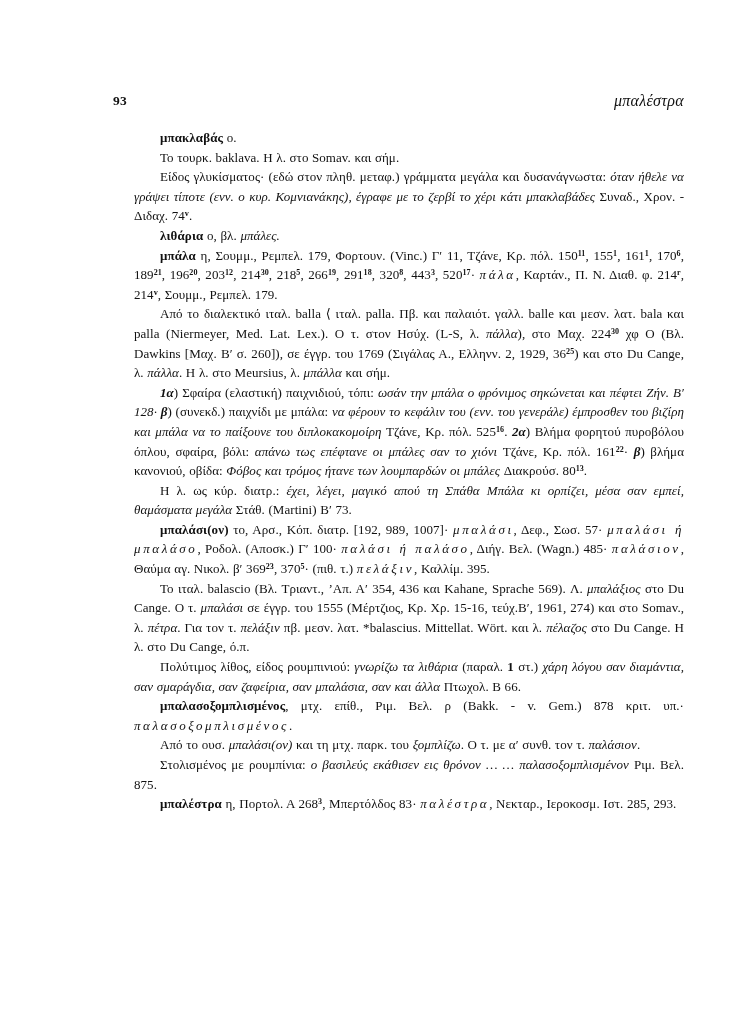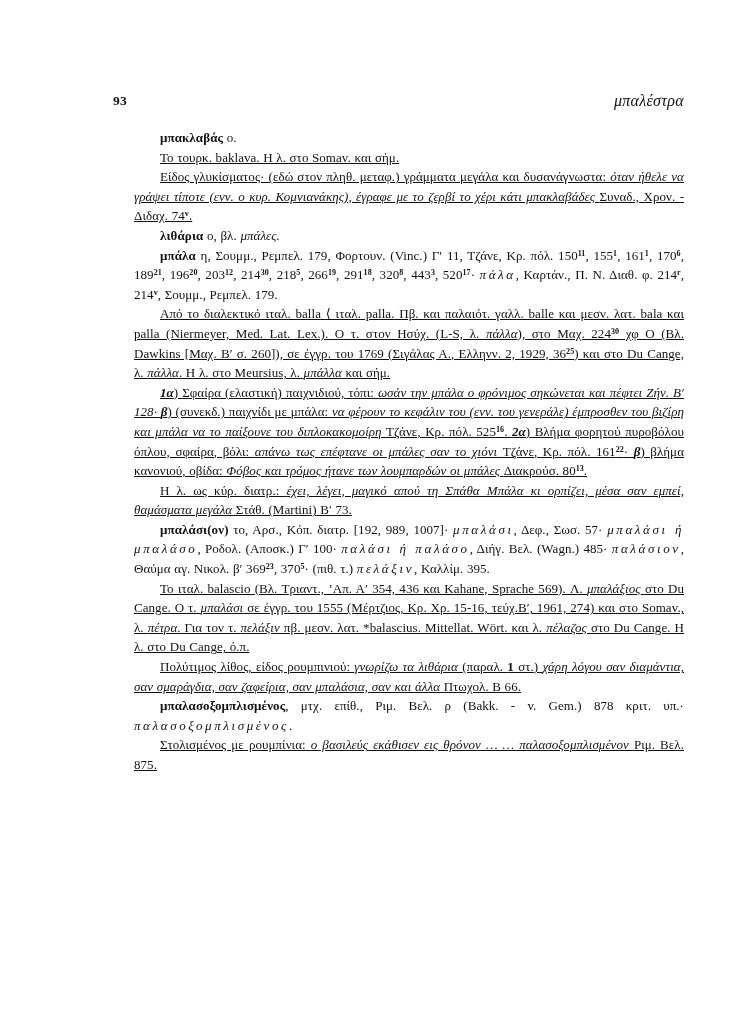--- a/index.html
+++ b/index.html
@@ -59,21 +59,21 @@
     line-height: 19.6px;
     text-align: justify;
     text-justify: inter-word;
     letter-spacing: 0.05px;
     word-spacing: 0.3px;
   }
   p.indent { text-indent: 26px; }
 
   
   .gap-lemma { margin-top: 14px; }
-  .gap-sub   { margin-top: 11px; text-decoration: underline; }
+  .gap-sub   { margin-top: 11px; }
   .gap-small { margin-top: 9px; }
 
   
   b.lemma {
     font-weight: bold;
     letter-spacing: 0.1px;
   }
   i.it { font-style: italic; }
   b.sense {
     font-weight: bold;
@@ -106,16 +106,18 @@
       <p class="para indent gap-sub"><span>Είδος γλυκίσματος·  (εδώ στον πληθ. μεταφ.) γράμματα μεγάλα και δυσανάγνωστα: </span><i class="it">όταν ήθελε να γράψει τίποτε (ενν. ο κυρ. Κομνιανάκης), έγραφε με το ζερβί το χέρι κάτι μπακλαβάδες </i><span>Συναδ., Χρον. - Διδαχ. 74</span><sup>v</sup><span>.</span></p>
       <p class="para indent gap-lemma"><b class="lemma">λιθάρια</b><span> ο,  βλ.  </span><i class="it">μπάλες.</i></p>
       <p class="para indent gap-lemma"><b class="lemma">μπάλα</b><span> η, Σουμμ., Ρεμπελ. 179, Φορτουν. (Vinc.) Γ′ 11,  Τζάνε, Κρ.  πόλ. 150</span><sup>11</sup><span>, 155</span><sup>1</sup><span>, 161</span><sup>1</sup><span>, 170</span><sup>6</sup><span>, 189</span><sup>21</sup><span>, 196</span><sup>20</sup><span>, 203</span><sup>12</sup><span>, 214</span><sup>30</sup><span>, 218</span><sup>5</sup><span>, 266</span><sup>19</sup><span>, 291</span><sup>18</sup><span>, 320</span><sup>8</sup><span>, 443</span><sup>3</sup><span>, 520</span><sup>17</sup><span>· </span><span class="spaced">πάλα</span><span>,  Καρτάν., Π. Ν. Διαθ. φ. 214</span><sup>r</sup><span>, 214</span><sup>v</sup><span>, Σουμμ., Ρεμπελ. 179.</span></p>
       <p class="para indent gap-sub"><span>Από το διαλεκτικό ιταλ. balla ⟨ ιταλ. palla. Πβ. και παλαιότ. γαλλ. balle και μεσν. λατ. bala και palla (Niermeyer, Med. Lat. Lex.). Ο τ. στον Ησύχ. (L-S, λ. </span><i class="it">πάλλα</i><span>), στο Μαχ. 224</span><sup>30</sup><span> χφ Ο (Βλ. Dawkins [Μαχ. Β′ σ. 260]),  σε έγγρ. του 1769 (Σιγάλας Α., Ελληνν. 2, 1929, 36</span><sup>25</sup><span>) και στο Du Cange, λ. </span><i class="it">πάλλα</i><span>. Η λ. στο Meursius, λ. </span><i class="it">μπάλλα</i><span> και σήμ.</span></p>
       <p class="para indent gap-sub"><b class="sense">1α</b><span>) Σφαίρα (ελαστική) παιχνιδιού, τόπι: </span><i class="it">ωσάν την μπάλα ο φρόνιμος σηκώνεται και πέφτει </i><i class="it">Ζήν. Β′ 128·</i><span>   </span><b class="sense">β</b><span>) (συνεκδ.) παιχνίδι με μπάλα: </span><i class="it">να φέρουν το κεφάλιν του (ενν. του γενεράλε) έμπροσθεν του βιζίρη   και μπάλα να το παίξουνε του διπλοκακομοίρη </i><span>Τζάνε, Κρ. πόλ. 525</span><sup>16</sup><span>.    </span><b class="sense">2α</b><span>) Βλήμα φορητού πυροβόλου όπλου, σφαίρα, βόλι: </span><i class="it">απάνω τως επέφτανε οι μπάλες σαν το χιόνι </i><span>Τζάνε, Κρ. πόλ. 161</span><sup>22</sup><span>·   </span><b class="sense">β</b><span>) βλήμα κανονιού, οβίδα: </span><i class="it">Φόβος και τρόμος ήτανε των λουμπαρδών οι μπάλες </i><span>Διακρούσ. 80</span><sup>13</sup><span>.</span></p>
       <p class="para indent gap-sub"><span>Η λ. ως κύρ. διατρ.: </span><i class="it">έχει, λέγει, μαγικό απού τη Σπάθα Μπάλα   κι ορπίζει, μέσα σαν εμπεί, θαμάσματα μεγάλα </i><span>Στάθ. (Martini) Β′ 73.</span></p>
       <p class="para indent gap-lemma"><b class="lemma">μπαλάσι(ον)</b><span> το, Αρσ., Κόπ. διατρ. [192, 989, 1007]·   </span><span class="spaced">μπαλάσι</span><span>, Δεφ., Σωσ. 57·  </span><span class="spaced">μπαλάσι ή μπαλάσο</span><span>, Ροδολ. (Αποσκ.) Γ′ 100·   </span><span class="spaced">παλάσι ή παλάσο</span><span>, Διήγ. Βελ. (Wagn.) 485·   </span><span class="spaced">παλάσιον</span><span>, Θαύμα αγ. Νικολ. β′ 369</span><sup>23</sup><span>, 370</span><sup>5</sup><span>·   (πιθ. τ.) </span><span class="spaced">πελάξιν</span><span>, Καλλίμ. 395.</span></p>
       <p class="para indent gap-sub"><span>Το ιταλ. balascio (Βλ. Τριαντ., ’Απ. Α′ 354, 436 και Kahane, Sprache 569). Λ. </span><i class="it">μπαλάξιος</i><span> στο Du Cange. Ο τ. </span><i class="it">μπαλάσι</i><span> σε έγγρ. του 1555 (Μέρτζιος, Κρ. Χρ. 15-16, τεύχ.Β′, 1961, 274) και στο Somav., λ. </span><i class="it">πέτρα</i><span>. Για τον τ. </span><i class="it">πελάξιν</i><span> πβ. μεσν. λατ. *balascius. Mittellat. Wört. και λ. </span><i class="it">πέλαζος</i><span> στο Du Cange. Η λ. στο Du Cange, ό.π.</span></p>
       <p class="para indent gap-sub"><span>Πολύτιμος λίθος, είδος ρουμπινιού: </span><i class="it">γνωρίζω τα λιθάρια </i><span>(παραλ. </span><b class="lemma">1</b><span> στ.) </span><i class="it">χάρη λόγου σαν διαμάντια,   σαν σμαράγδια, σαν ζαφείρια,   σαν μπαλάσια, σαν και άλλα </i><span>Πτωχολ. Β 66.</span></p>
       <p class="para indent gap-lemma"><b class="lemma">μπαλασοξομπλισμένος</b><span>, μτχ. επίθ., Ριμ. Βελ. ρ (Bakk. - v. Gem.) 878 κριτ. υπ.·  </span><span class="spaced">παλασοξομπλισμένος</span><span>.</span></p>
+      <p class="para indent gap-sub"><span>Από το ουσ. </span><i class="it">μπαλάσι(ον)</i><span> και τη μτχ. παρκ. του </span><i class="it">ξομπλίζω</i><span>. Ο τ. με α′ συνθ. τον τ. </span><i class="it">παλάσιον</i><span>.</span></p>
       <p class="para indent gap-sub"><span>Στολισμένος με ρουμπίνια: </span><i class="it">ο βασιλεύς εκάθισεν εις θρόνον …    … παλασοξομπλισμένον </i><span>Ριμ. Βελ. 875.</span></p>
+      <p class="para indent gap-lemma"><b class="lemma">μπαλέστρα</b><span> η,  Πορτολ.  Α  268</span><sup>3</sup><span>, Μπερτόλδος  83·    </span><span class="spaced">παλέστρα</span><span>,    Νεκταρ., Ιεροκοσμ. Ιστ. 285, 293.</span></p>
     </div>
 
 </div>
 
 </body></html>

